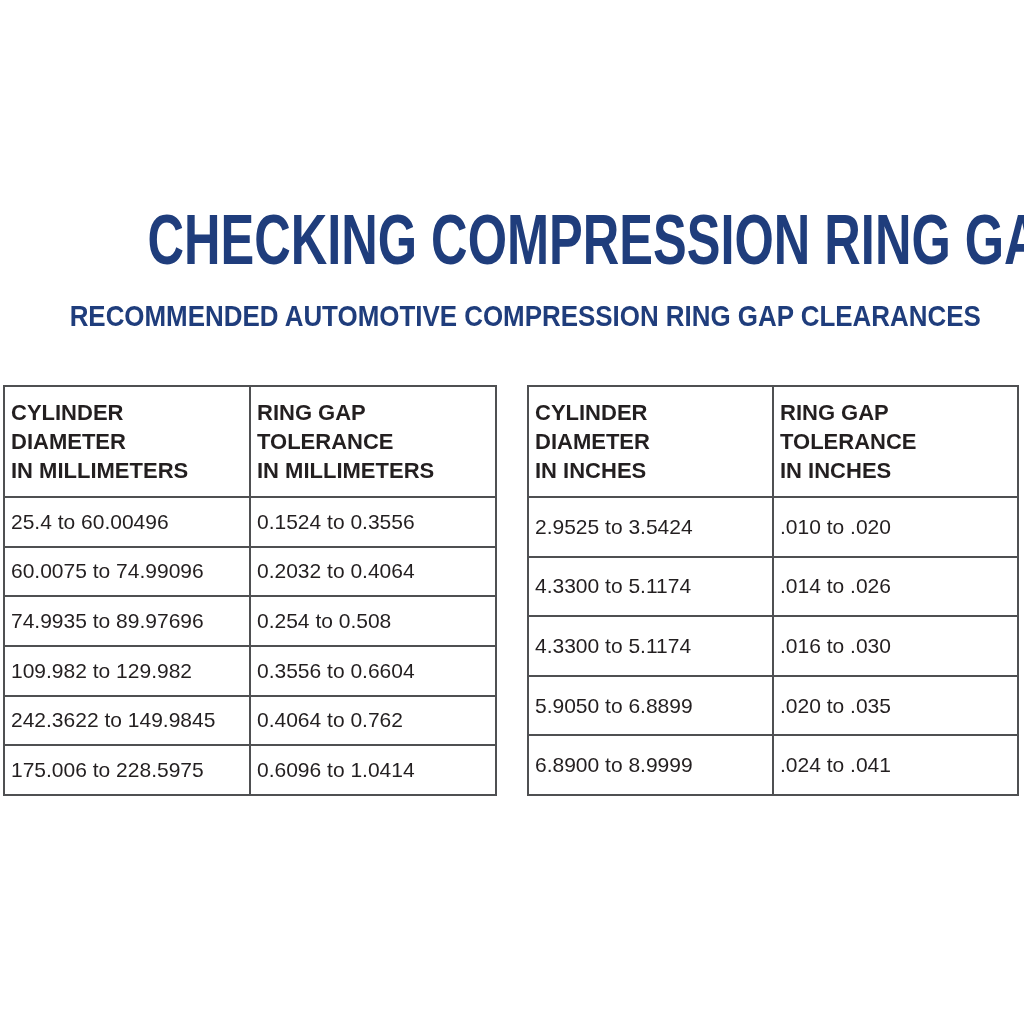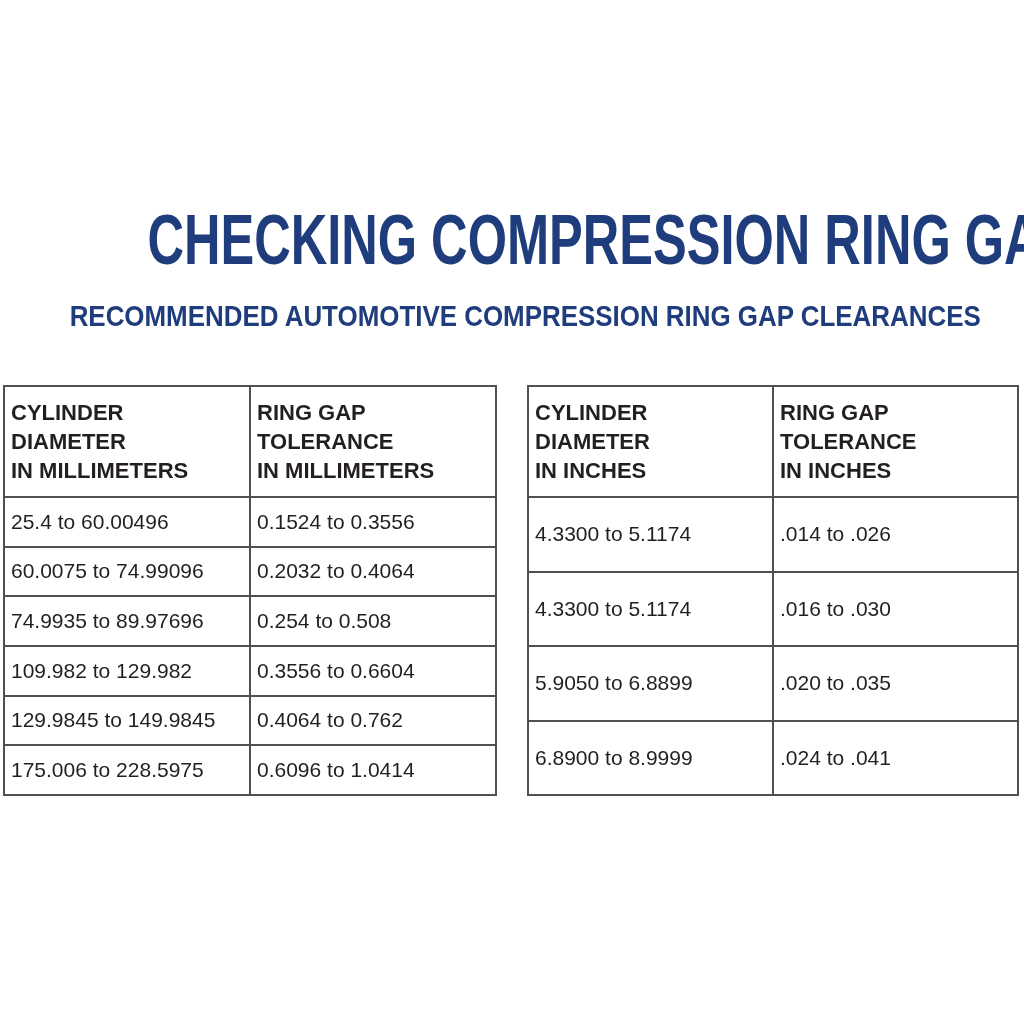--- a/index.html
+++ b/index.html
@@ -108,21 +108,21 @@
         </tr>
         <tr>
           <td>74.9935 to 89.97696</td>
           <td>0.254 to 0.508</td>
         </tr>
         <tr>
           <td>109.982 to 129.982</td>
           <td>0.3556 to 0.6604</td>
         </tr>
         <tr>
-          <td>129.9845 to 149.9845</td>
+          <td>242.3622 to 149.9845</td>
           <td>0.4064 to 0.762</td>
         </tr>
         <tr>
           <td>175.006 to 228.5975</td>
           <td>0.6096 to 1.0414</td>
         </tr>
       </tbody>
   </table>
 
   <table class="gap-table right">
@@ -135,20 +135,24 @@
           </th>
           <th>
             <div>RING GAP</div>
             <div>TOLERANCE</div>
             <div>IN INCHES</div>
           </th>
         </tr>
     </thead>
     <tbody>
         <tr>
+          <td>2.9525 to 3.5424</td>
+          <td>.010 to .020</td>
+        </tr>
+        <tr>
           <td>4.3300 to 5.1174</td>
           <td>.014 to .026</td>
         </tr>
         <tr>
           <td>4.3300 to 5.1174</td>
           <td>.016 to .030</td>
         </tr>
         <tr>
           <td>5.9050 to 6.8899</td>
           <td>.020 to .035</td>

